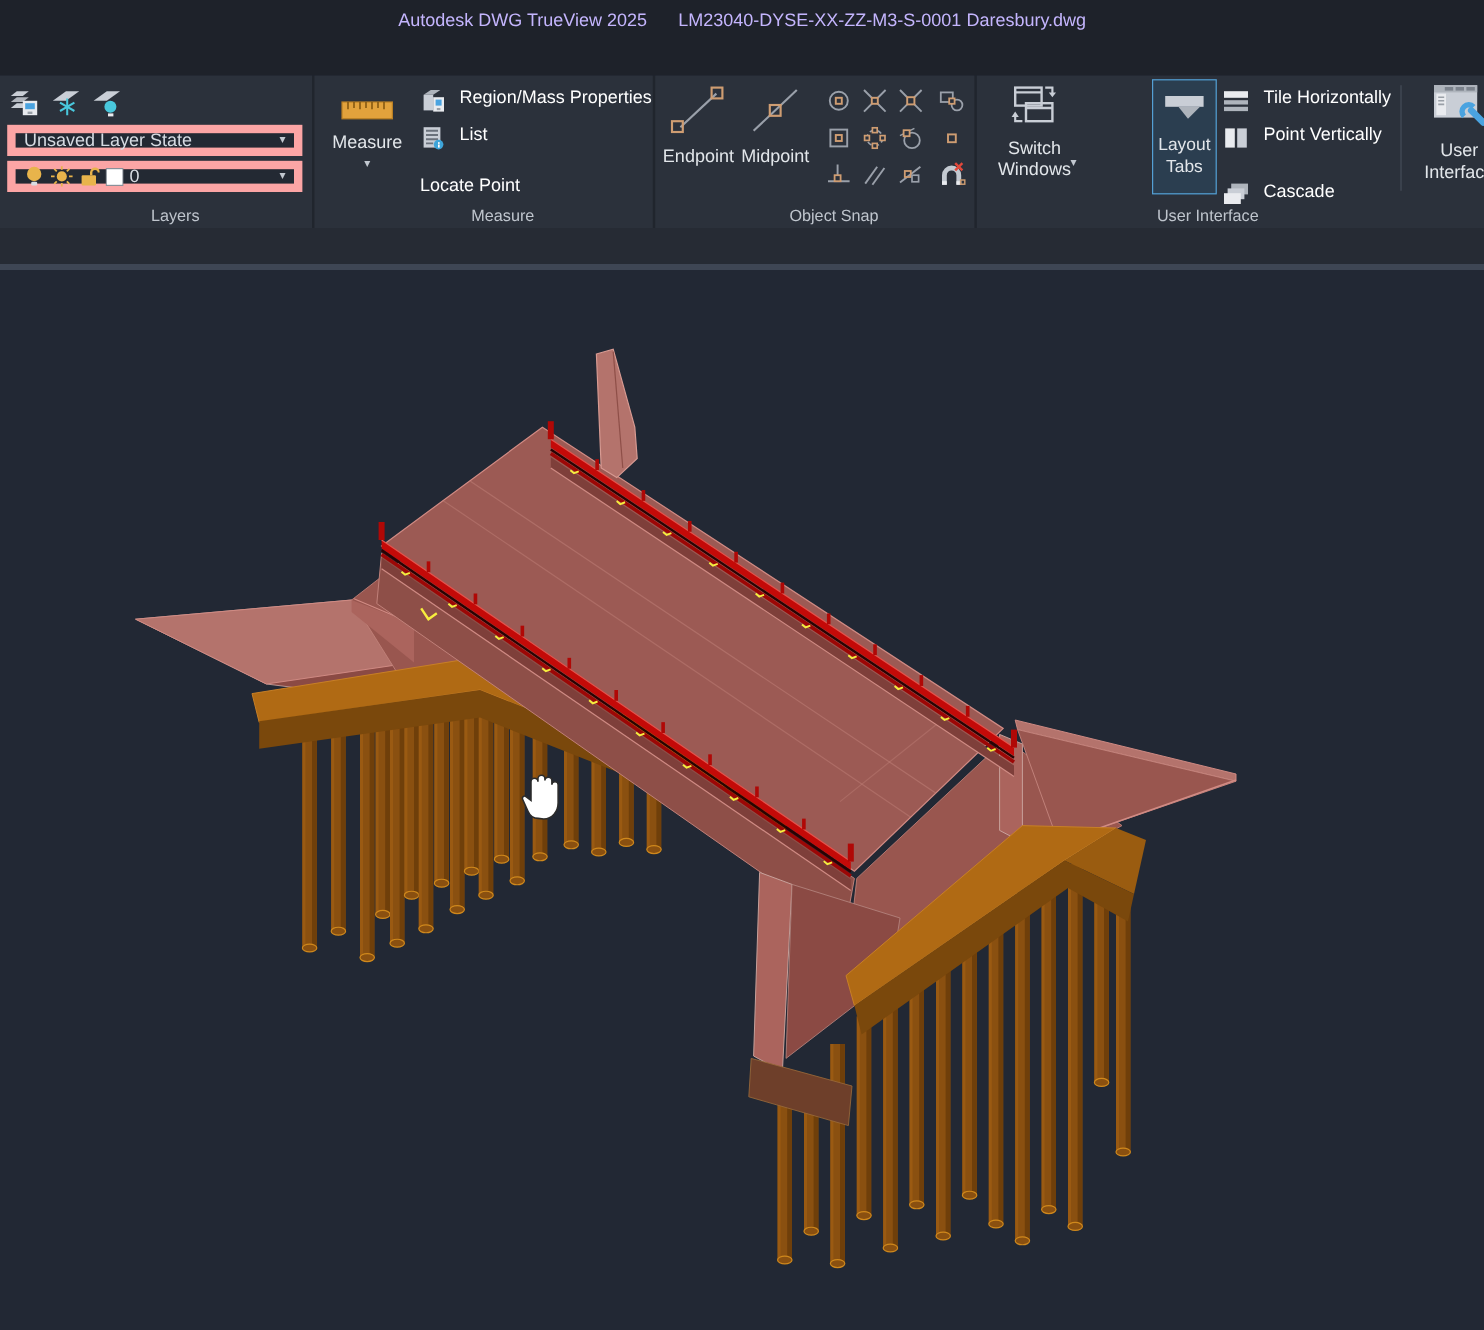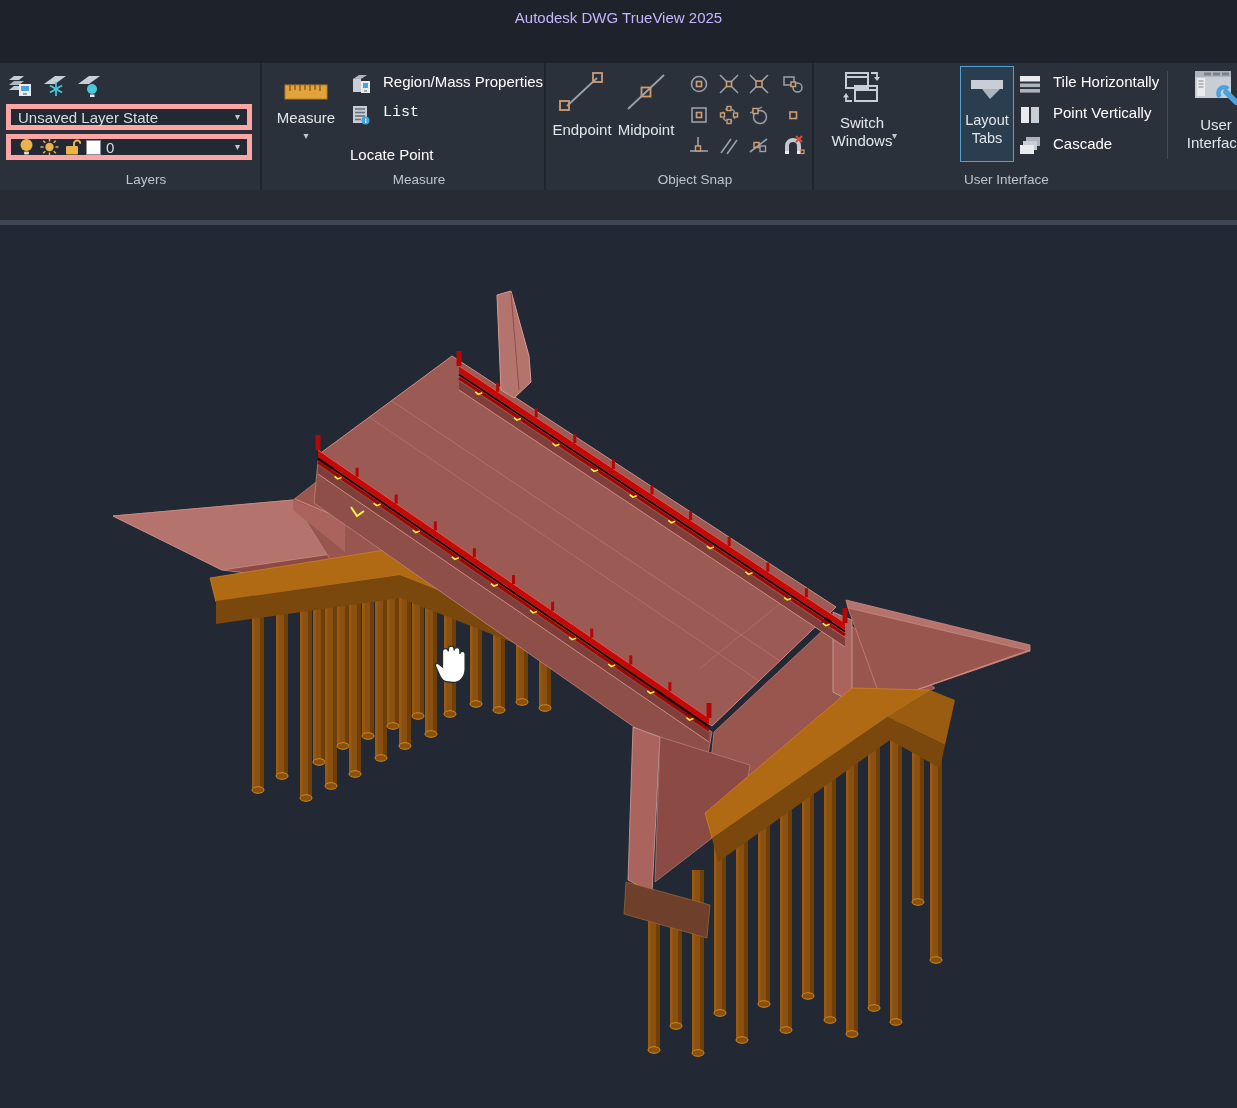--- a/index.html
+++ b/index.html
@@ -16,37 +16,38 @@
           font-size:13.5px;color:#bfc5cd;margin-left:16px;}
   .rowbtn{position:absolute;display:flex;align-items:flex-start;gap:11px;height:24px;
           font-size:15px;color:#ffffff;white-space:nowrap;}
   .bigbtn{position:absolute;text-align:center;font-size:15px;color:#e2e6ea;line-height:18px;}
   .bigbtn .lbl{margin-top:2px;}
   .toggle{box-sizing:border-box;border:1.6px solid var(--c-accent_blue,#54a0d4);
           background:var(--c-toggle_bg,#2b3e50);}
   .chev{color:#c2c8d0;font-size:10px;line-height:10px;}
   .vsep{position:absolute;width:1px;background:#454c58;}
   .dd{position:absolute;left:6px;width:246px;height:26px;background:#232933;
-      border:5px solid #fca5a5;display:flex;align-items:center;gap:5px;
+      border:7px solid #fca5a5;display:flex;align-items:center;gap:5px;
       padding:0 7px;box-sizing:border-box;color:#d6dbe2;font-size:15px;}
   .dd .chev{margin-left:auto;}
   .iconbtn{position:absolute;width:30px;height:28px;display:flex;align-items:center;justify-content:center;}
   
   .substrip{position:absolute;left:0;top:190px;width:1237px;height:30px;background:var(--c-strip_bg,#262b34);}
   .divider{position:absolute;left:0;top:220px;width:1237px;height:5px;background:var(--c-divider,#3e4654);}
   .canvas{position:absolute;left:0;top:225px;width:1237px;height:883px;background:var(--c-canvas_bg,#222834);}
   .canvas svg{display:block;}
 </style>
 </head>
 <body>
 
 <div class="app">
 
   <div class="titlebar">
     <span>Autodesk DWG TrueView 2025</span>
+    <span>LM23040-DYSE-XX-ZZ-M3-S-0001 Daresbury.dwg</span>
   </div>
 
   <div class="ribbon">
 
     <div class="panel" style="left:0;width:260px;">
       <div class="iconbtn" style="left:6px;top:8px;">
         <svg width="28" height="28" viewBox="0 0 28 28">
           <g fill="#c9ced6">
               <polygon points="2,9 12,9 17,5 7,5"></polygon>
               <polygon points="2,14 12,14 17,10 7,10" opacity="0.85"></polygon>
@@ -129,21 +130,21 @@
       <div class="rowbtn" style="left:88px;top:10px;">
         <svg width="22" height="22" viewBox="0 0 22 22">
           <polygon points="3,6 9,2 17,2 11,6" fill="#aeb4bc"></polygon>
           <rect x="3" y="6" width="8" height="13" fill="#c9ced6"></rect>
           <rect x="11" y="8" width="9" height="12" fill="#e9ebef"></rect>
           <rect x="13" y="10" width="5" height="5" fill="#4aa3e0"></rect>
           <rect x="14" y="17" width="3" height="1.8" fill="#9aa0a8"></rect>
         </svg>
         <span>Region/Mass Properties</span>
       </div>
-      <div class="rowbtn" style="left:88px;top:41px;font-family:Liberation Mono, monospace;">
+      <div class="rowbtn" style="left:88px;top:41px;">
         <svg width="22" height="22" viewBox="0 0 22 22">
           <rect x="3" y="2" width="14" height="17" fill="#c9ced6"></rect>
           <g stroke="#6a717b" stroke-width="1.6">
               <line x1="5" y1="5" x2="15" y2="5"></line>
               <line x1="5" y1="8.5" x2="15" y2="8.5"></line>
               <line x1="5" y1="12" x2="15" y2="12"></line>
               <line x1="5" y1="15.5" x2="11" y2="15.5"></line>
             </g>
           <circle cx="15.5" cy="16.5" r="4" fill="#3da4d9"></circle>
           <rect x="15" y="14.5" width="1.4" height="1.4" fill="#fff"></rect>
@@ -323,21 +324,21 @@
         </svg>
         <span>Tile Horizontally</span>
       </div>
       <div class="rowbtn" style="left:204px;top:41px;">
         <svg width="24" height="22" viewBox="0 0 24 22">
           <rect x="3" y="3" width="8" height="16" fill="#e9ebef"></rect>
             <rect x="13" y="3" width="8" height="16" fill="#c9ced6"></rect>
         </svg>
         <span>Point Vertically</span>
       </div>
-      <div class="rowbtn" style="left:204px;top:72px;">
+      <div class="rowbtn" style="left:204px;top:88px;">
         <svg width="24" height="22" viewBox="0 0 24 22">
           <rect x="8" y="2" width="14" height="9" fill="#aeb4bc"></rect>
             <rect x="5" y="6" width="14" height="9" fill="#c9ced6"></rect>
             <rect x="2" y="10" width="14" height="9" fill="#e9ebef"></rect>
         </svg>
         <span>Cascade</span>
       </div>
 
       <div class="vsep" style="left:353px;top:8px;height:88px;"></div>
 

